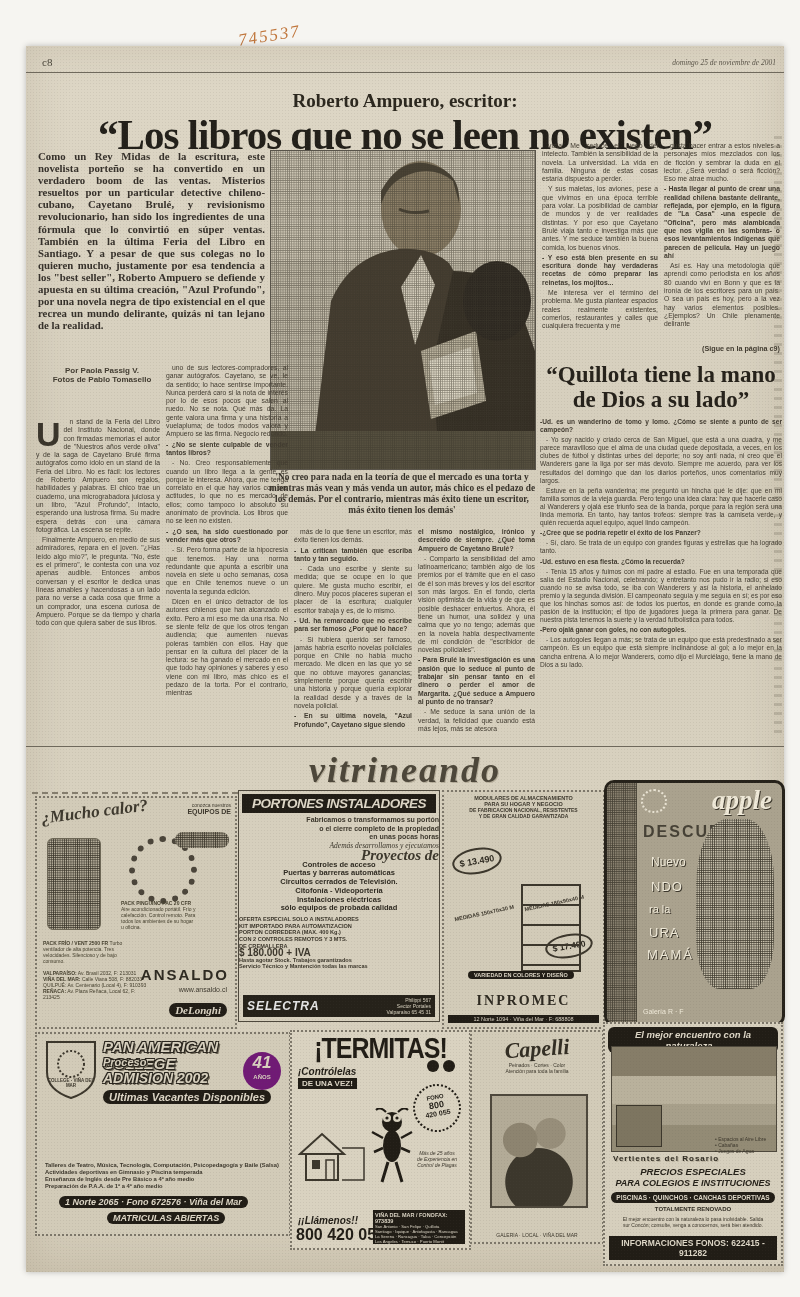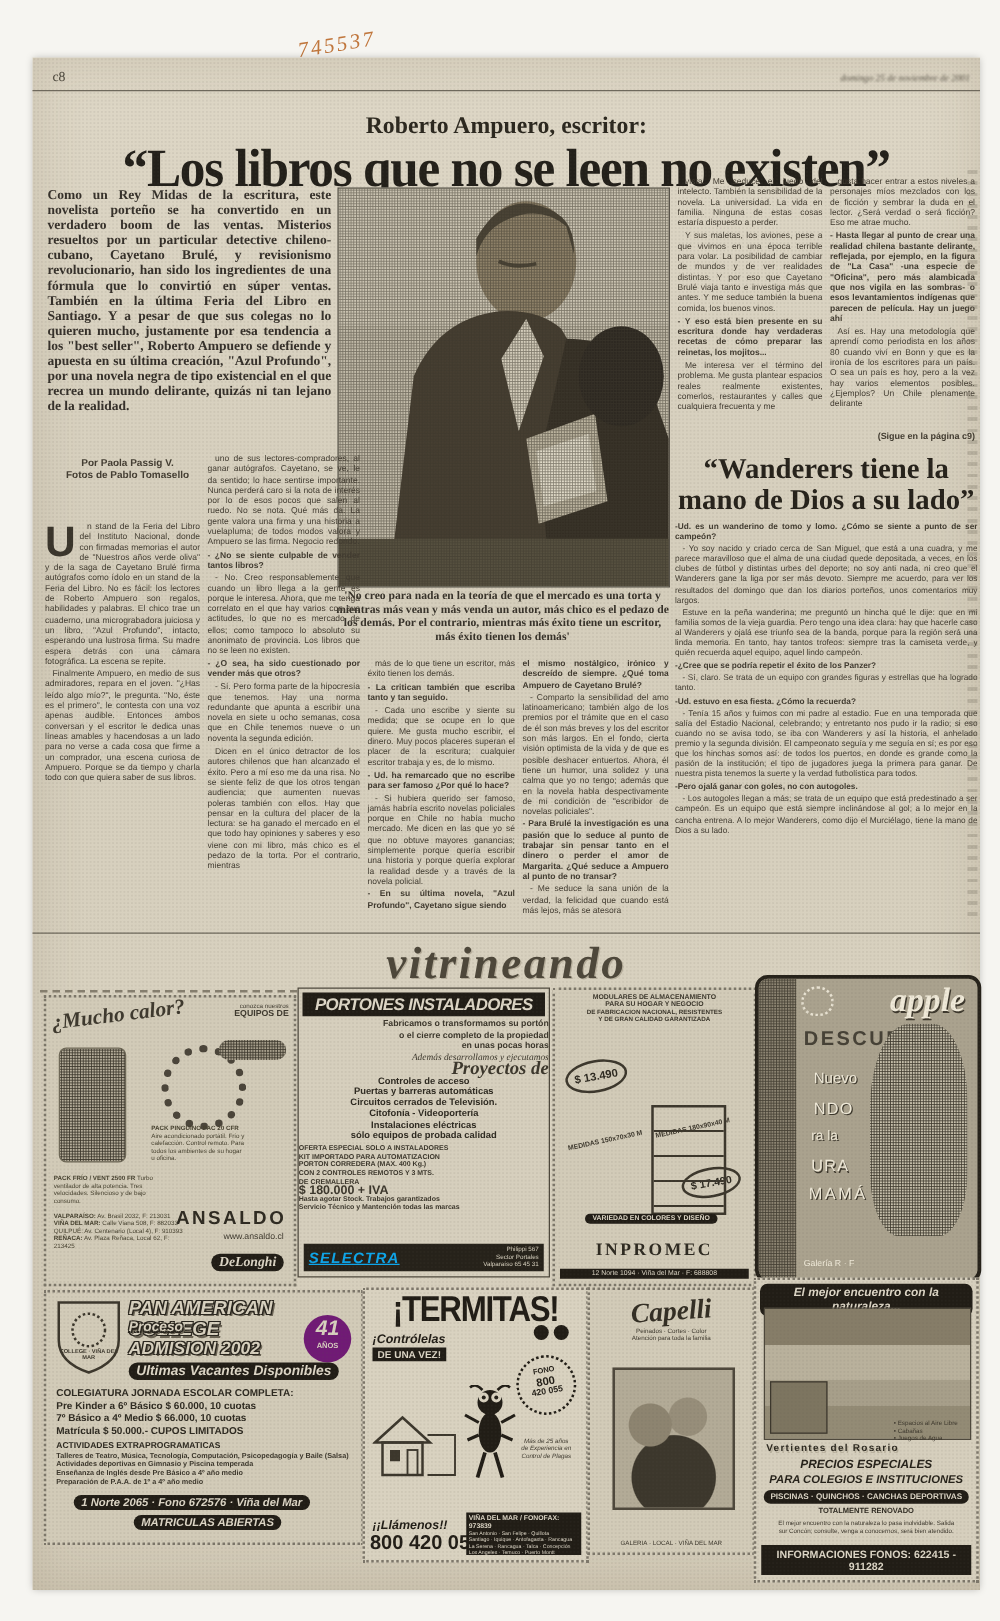--- a/index.html
+++ b/index.html
@@ -123,21 +123,21 @@
     <div>
 
     <p>gusta hacer entrar a estos niveles a personajes míos mezclados con los de ficción y sembrar la duda en el lector. ¿Será verdad o será ficción? Eso me atrae mucho.</p>
         <p class="bq">- Hasta llegar al punto de crear una realidad chilena bastante delirante, reflejada, por ejemplo, en la figura de "La Casa" -una especie de "Oficina", pero más alambicada que nos vigila en las sombras- o esos levantamientos indígenas que parecen de película. Hay un juego ahí</p>
         <p>Así es. Hay una metodología que aprendí como periodista en los años 80 cuando viví en Bonn y que es la ironía de los escritores para un país. O sea un país es hoy, pero a la vez hay varios elementos posibles. ¿Ejemplos? Un Chile plenamente delirante</p>
       </div>
   </div>
   <div class="abs news" style="left:610px;top:298px;width:144px;text-align:right;font-size:7.2px;font-weight:bold">(Sigue en la página c9)</div>
 
   <div class="abs" style="left:514px;top:316px;width:242px;height:382px">
-    <div class="serif" style="font-size:23px;line-height:25px;font-weight:bold;text-align:center;color:#26221b">“Wanderers tiene la mano de Dios a su lado”</div>
+    <div class="serif" style="font-size:23px;line-height:25px;font-weight:bold;text-align:center;color:#26221b">“Quillota tiene la mano de Dios a su lado”</div>
     <div class="news col" style="margin-top:6px;height:314px;font-size:6.6px;line-height:8.1px">
       <div>
 
       <p class="bq">-Ud. es un wanderino de tomo y lomo. ¿Cómo se siente a punto de ser campeón?</p>
           <p>- Yo soy nacido y criado cerca de San Miguel, que está a una cuadra, y me parece maravilloso que el alma de una ciudad quede depositada, a veces, en los clubes de fútbol y distintas urbes del deporte; no soy anti nada, ni creo que el Wanderers gane la liga por ser más devoto. Siempre me acuerdo, para ver los resultados del domingo que dan los diarios porteños, unos comentarios muy largos.</p>
           <p>Estuve en la peña wanderina; me preguntó un hincha qué le dije: que en mi familia somos de la vieja guardia. Pero tengo una idea clara: hay que hacerle caso al Wanderers y ojalá ese triunfo sea de la banda, porque para la región será una linda memoria. En tanto, hay tantos trofeos: siempre tras la camiseta verde, y quién recuerda aquel equipo, aquel lindo campeón.</p>
           <p class="bq">-¿Cree que se podría repetir el éxito de los Panzer?</p>
           <p>- Sí, claro. Se trata de un equipo con grandes figuras y estrellas que ha logrado tanto.</p>
           <p class="bq">-Ud. estuvo en esa fiesta. ¿Cómo la recuerda?</p>
           <p>- Tenía 15 años y fuimos con mi padre al estadio. Fue en una temporada que salía del Estadio Nacional, celebrando; y entretanto nos pudo ir la radio; si eso cuando no se avisa todo, se iba con Wanderers y así la historia, el anhelado premio y la segunda división. El campeonato seguía y me seguía en sí; es por eso que los hinchas somos así: de todos los puertos, en donde es grande como la pasión de la institución; el tipo de jugadores juega la primera para ganar. De nuestra pista tenemos la suerte y la verdad futbolística para todos.</p>
@@ -201,21 +201,21 @@
       <div>OFERTA ESPECIAL SOLO A INSTALADORES</div>
       <div>KIT IMPORTADO PARA AUTOMATIZACION</div>
       <div>PORTON CORREDERA (MAX. 400 Kg.)</div>
       <div>CON 2 CONTROLES REMOTOS Y 3 MTS.</div>
       <div>DE CREMALLERA</div>
       <div style="font-size:10px;margin-top:1px">$ 180.000 + IVA</div>
       <div>Hasta agotar Stock. Trabajos garantizados</div>
       <div>Servicio Técnico y Mantención todas las marcas</div>
     </div>
     <div style="position:absolute;left:4px;bottom:4px;width:192px;height:22px;background:#26221a;display:flex;align-items:center;justify-content:space-between;padding:0 4px;box-sizing:border-box">
-      <span style="color:#0ea5e9;font-size:12px;font-weight:bold;font-style:italic;letter-spacing:1px;text-decoration:underline">SELECTRA</span>
+      <span style="color:#e5e5e5;font-size:12px;font-weight:bold;font-style:italic;letter-spacing:1px;">SELECTRA</span>
       <span class="tiny" style="color:#d8d1bf;text-align:right">
         <span>Philippi 567</span><br>
         <span>Sector Portales</span><br>
         <span>Valparaíso 65 45 31</span>
       </span>
     </div>
   </div>
 
   <div class="adbox ht blur1" style="left:416px;top:744px;width:159px;height:235px">
     <div style="text-align:center;font-size:5.5px;font-weight:bold;color:#3c372c;margin-top:3px">MODULARES DE ALMACENAMIENTO</div>
@@ -257,27 +257,20 @@
       <div style="position:absolute;left:0;top:40px;width:56px;text-align:center;font-size:4.5px;font-weight:bold;color:#3c372c">COLLEGE · VIÑA DEL MAR</div>
     </div>
     <div class="outline3d" style="position:absolute;left:66px;top:4px;font-size:15px;font-weight:bold;font-style:italic">PAN AMERICAN COLLEGE</div>
     <div class="outline3d" style="position:absolute;left:66px;top:22px;font-size:11px;font-weight:bold;font-style:italic">Proceso</div>
     <div class="outline3d" style="position:absolute;left:66px;top:36px;font-size:14px;font-weight:bold;font-style:italic">ADMISION 2002</div>
     <div style="position:absolute;right:8px;top:18px;width:38px;height:38px;border-radius:50%;background:#701a75;color:#d8d1bf;text-align:center">
       <div style="font-size:17px;font-weight:bold;font-style:italic;line-height:22px">41</div>
       <div style="font-size:6px;font-weight:bold">AÑOS</div>
     </div>
     <div class="pill" style="position:absolute;left:66px;top:56px;font-size:11px;font-weight:bold;font-style:italic">Ultimas Vacantes Disponibles</div>
-    <div style="position:absolute;left:8px;top:76px;font-size:8px;line-height:10px;font-weight:bold;color:#2e2a21">
-      <div>COLEGIATURA JORNADA ESCOLAR COMPLETA:</div>
-      <div>Pre Kinder a 6º Básico $ 60.000, 10 cuotas</div>
-      <div>7º Básico a 4º Medio  $ 66.000, 10 cuotas</div>
-      <div>Matrícula $ 50.000.- CUPOS LIMITADOS</div>
-      <div style="font-size:6.8px;margin-top:2px">ACTIVIDADES EXTRAPROGRAMATICAS</div>
-    </div>
     <div style="position:absolute;left:8px;top:128px;width:238px;font-size:5.8px;line-height:7px;font-weight:bold;color:#3c372c">
 
     <div>Talleres de Teatro, Música, Tecnología, Computación, Psicopedagogía y Baile (Salsa)</div>
         <div>Actividades deportivas en Gimnasio y Piscina temperada</div>
         <div>Enseñanza de Inglés desde Pre Básico a 4º año medio</div>
         <div>Preparación de P.A.A. de 1º a 4º año medio</div>
       </div>
     <div class="pill" style="position:absolute;left:22px;top:162px;font-size:9px;font-weight:bold;font-style:italic">1 Norte 2065 · Fono 672576 · Viña del Mar</div>
     <div class="pill" style="position:absolute;left:70px;top:178px;font-size:9px;font-weight:bold;font-style:italic">MATRICULAS ABIERTAS</div>
   </div>

